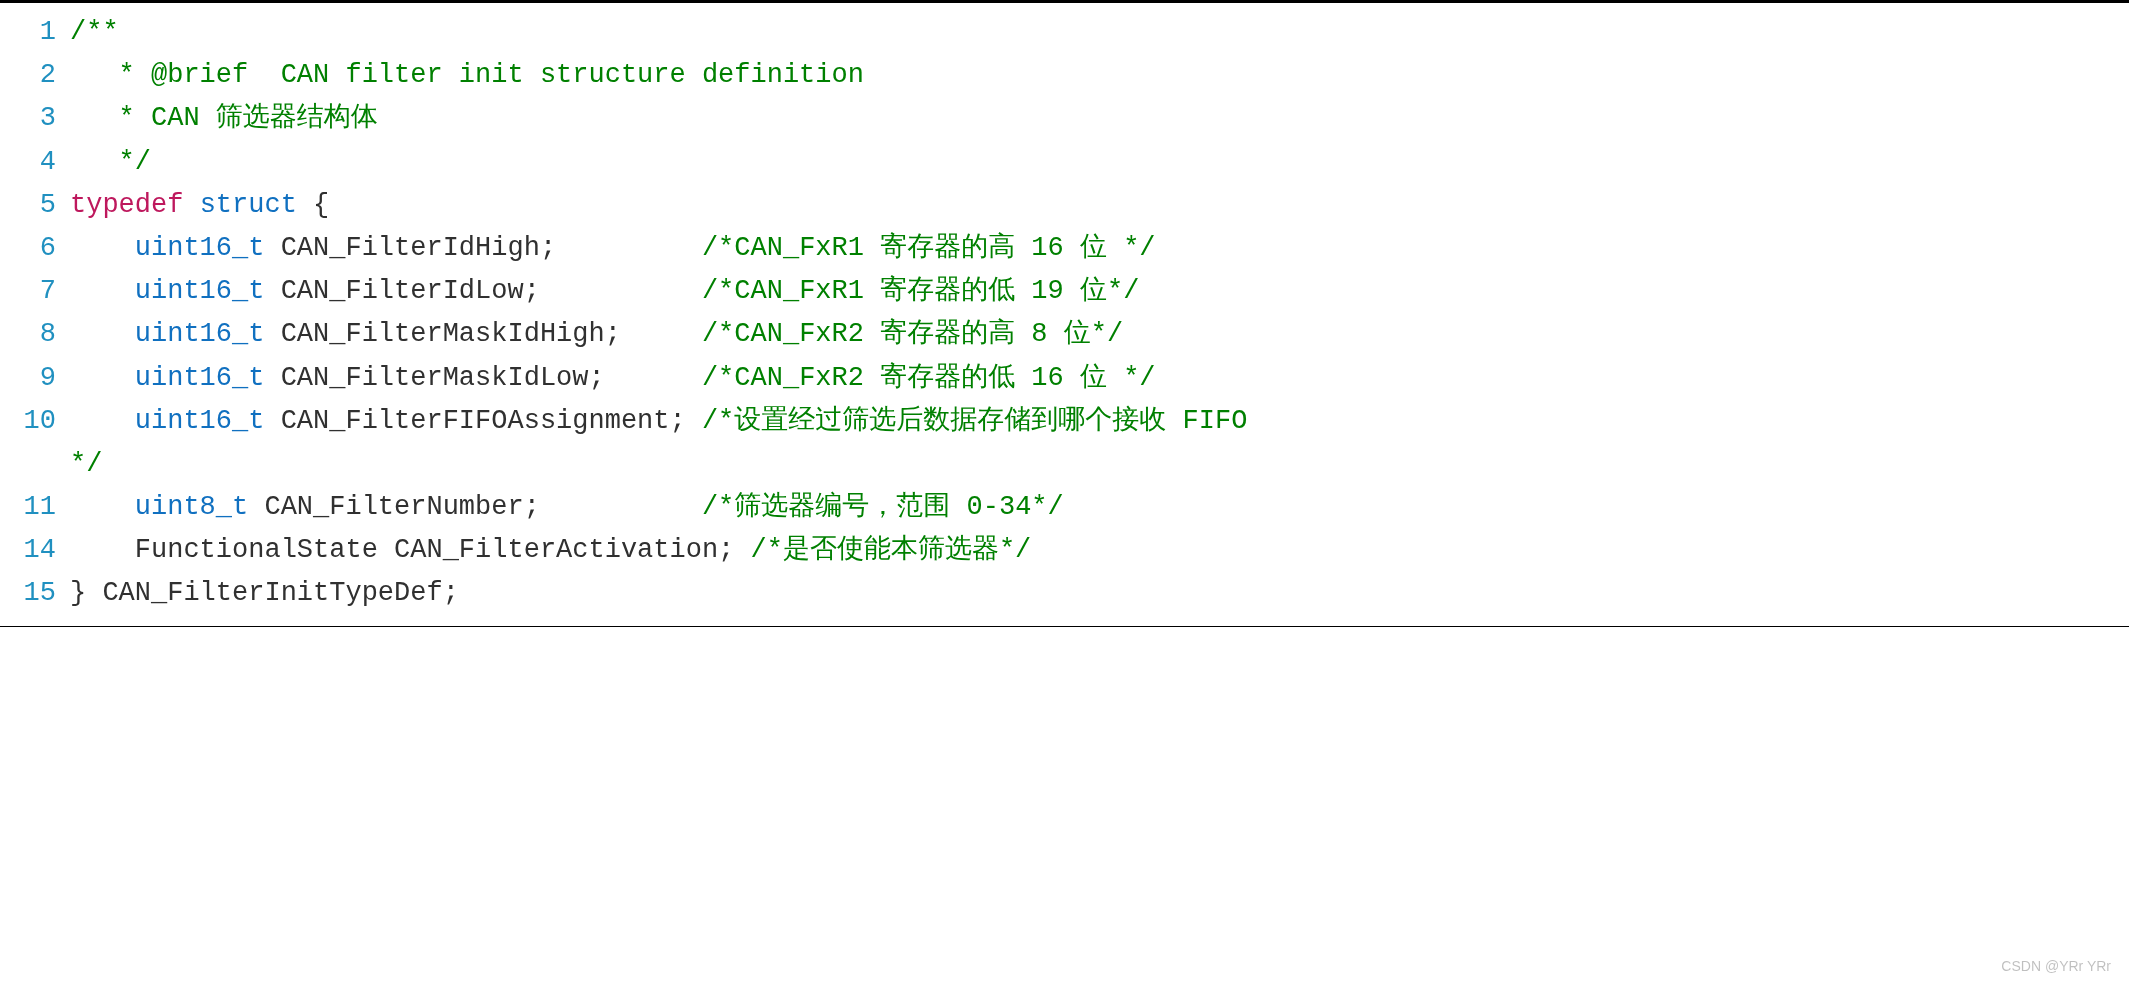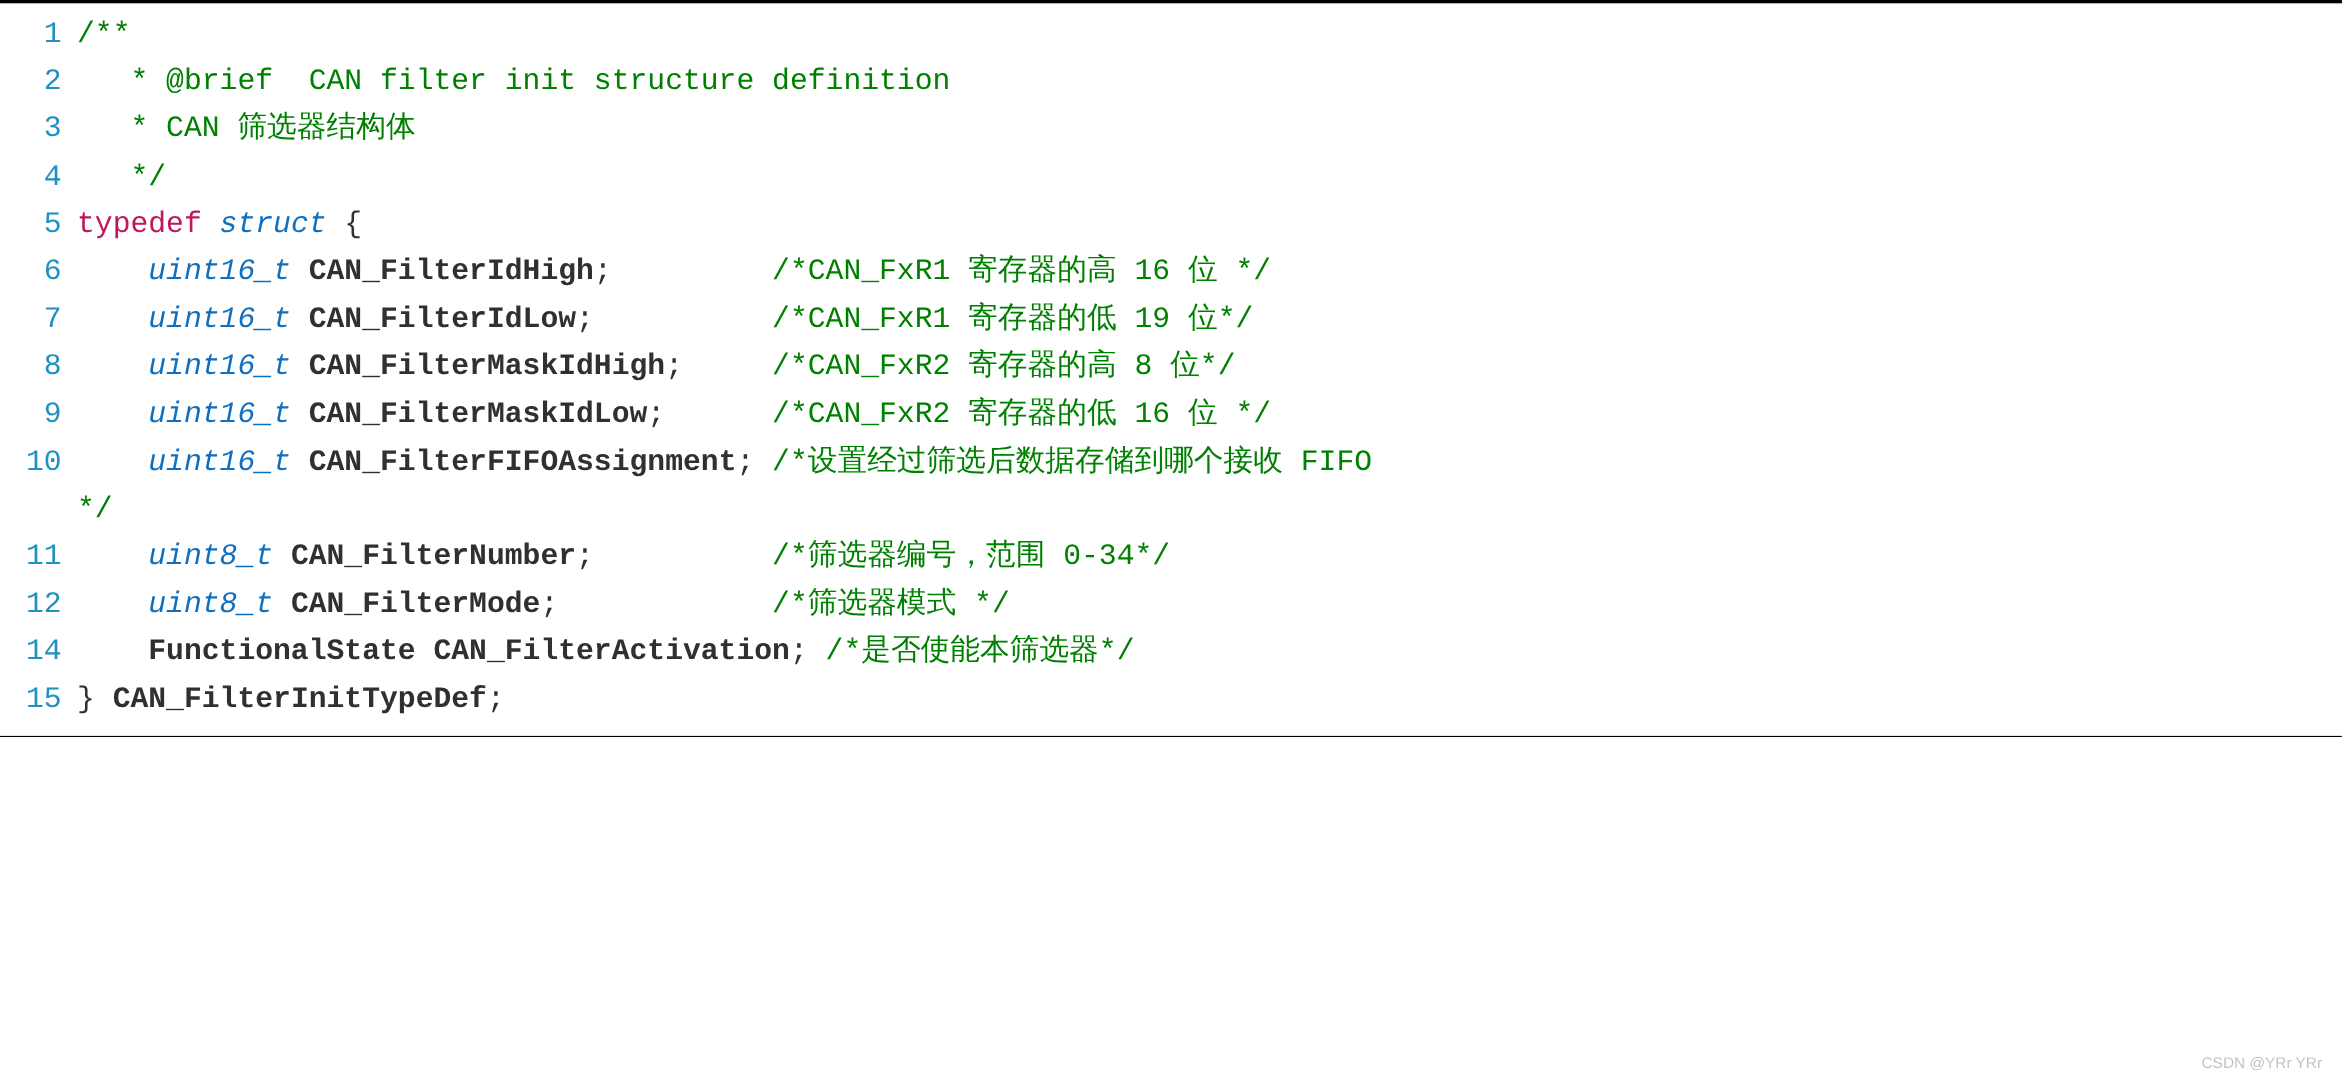--- a/index.html
+++ b/index.html
@@ -28,22 +28,22 @@
     flex-shrink: 0;
     user-select: none;
     font-family: "Courier New", monospace;
   }
   .content {
     flex: 1;
     white-space: pre;
   }
   .c-comment { color: #008000; }
   .c-keyword { color: #be185d; }
-  .c-type    { color: #1070c0; font-style: italic; }
-  .c-ident   { color: #303030; font-weight: bold; }
+  .c-type    { color: #1070c0; }
+  .c-ident   { color: #303030; }
   .c-punct   { color: #303030; }
   .watermark {
     position: absolute;
     right: 18px;
     top: 958px;
     font-family: sans-serif;
     font-size: 14px;
     color: rgba(0,0,0,0.25);
   }
 </style>
@@ -56,17 +56,16 @@
     <div class="line"><span class="gutter">3</span><span class="content"><span class="c-comment">   * CAN 筛选器结构体</span></span></div>
     <div class="line"><span class="gutter">4</span><span class="content"><span class="c-comment">   */</span></span></div>
     <div class="line"><span class="gutter">5</span><span class="content"><span class="c-keyword">typedef</span><span class="c-ident"> </span><span class="c-type">struct</span><span class="c-ident"> </span><span class="c-punct">{</span></span></div>
     <div class="line"><span class="gutter">6</span><span class="content"><span class="c-ident">    </span><span class="c-type">uint16_t</span><span class="c-ident"> CAN_FilterIdHigh</span><span class="c-punct">;</span><span class="c-ident">         </span><span class="c-comment">/*CAN_FxR1 寄存器的高 16 位 */</span></span></div>
     <div class="line"><span class="gutter">7</span><span class="content"><span class="c-ident">    </span><span class="c-type">uint16_t</span><span class="c-ident"> CAN_FilterIdLow</span><span class="c-punct">;</span><span class="c-ident">          </span><span class="c-comment">/*CAN_FxR1 寄存器的低 19 位*/</span></span></div>
     <div class="line"><span class="gutter">8</span><span class="content"><span class="c-ident">    </span><span class="c-type">uint16_t</span><span class="c-ident"> CAN_FilterMaskIdHigh</span><span class="c-punct">;</span><span class="c-ident">     </span><span class="c-comment">/*CAN_FxR2 寄存器的高 8 位*/</span></span></div>
     <div class="line"><span class="gutter">9</span><span class="content"><span class="c-ident">    </span><span class="c-type">uint16_t</span><span class="c-ident"> CAN_FilterMaskIdLow</span><span class="c-punct">;</span><span class="c-ident">      </span><span class="c-comment">/*CAN_FxR2 寄存器的低 16 位 */</span></span></div>
     <div class="line"><span class="gutter">10</span><span class="content"><span class="c-ident">    </span><span class="c-type">uint16_t</span><span class="c-ident"> CAN_FilterFIFOAssignment</span><span class="c-punct">;</span><span class="c-ident"> </span><span class="c-comment">/*设置经过筛选后数据存储到哪个接收 FIFO</span></span></div>
     <div class="line"><span class="gutter"></span><span class="content"><span class="c-comment">*/</span></span></div>
     <div class="line"><span class="gutter">11</span><span class="content"><span class="c-ident">    </span><span class="c-type">uint8_t</span><span class="c-ident"> CAN_FilterNumber</span><span class="c-punct">;</span><span class="c-ident">          </span><span class="c-comment">/*筛选器编号，范围 0-34*/</span></span></div>
-    <div class="line"><span class="gutter">12</span><span class="content"><span class="c-ident">    </span><span class="c-type">uint8_t</span><span class="c-ident"> CAN_FilterMode</span><span class="c-punct">;</span><span class="c-ident">            </span><span class="c-comment">/*筛选器模式 */</span></span></div>
     <div class="line"><span class="gutter">14</span><span class="content"><span class="c-ident">    FunctionalState CAN_FilterActivation</span><span class="c-punct">;</span><span class="c-ident"> </span><span class="c-comment">/*是否使能本筛选器*/</span></span></div>
     <div class="line"><span class="gutter">15</span><span class="content"><span class="c-punct">}</span><span class="c-ident"> CAN_FilterInitTypeDef</span><span class="c-punct">;</span></span></div>
   </div>
 <div class="watermark">CSDN @YRr YRr</div>
 
 </body></html>

